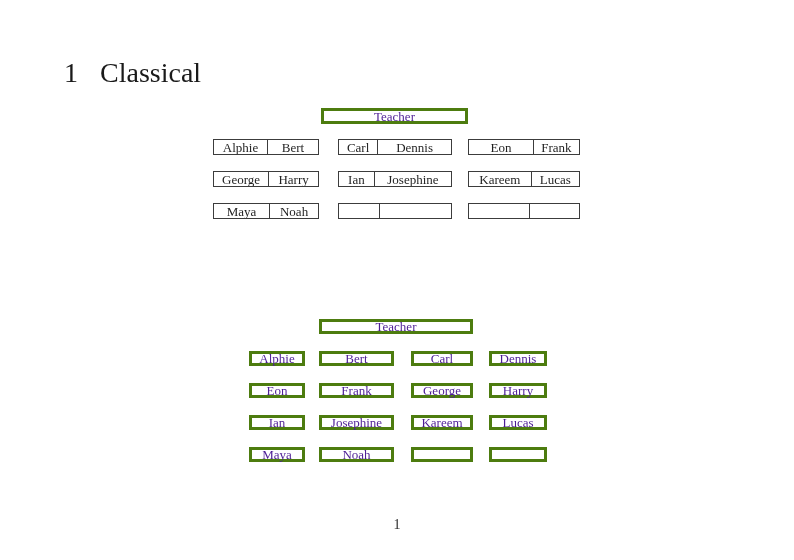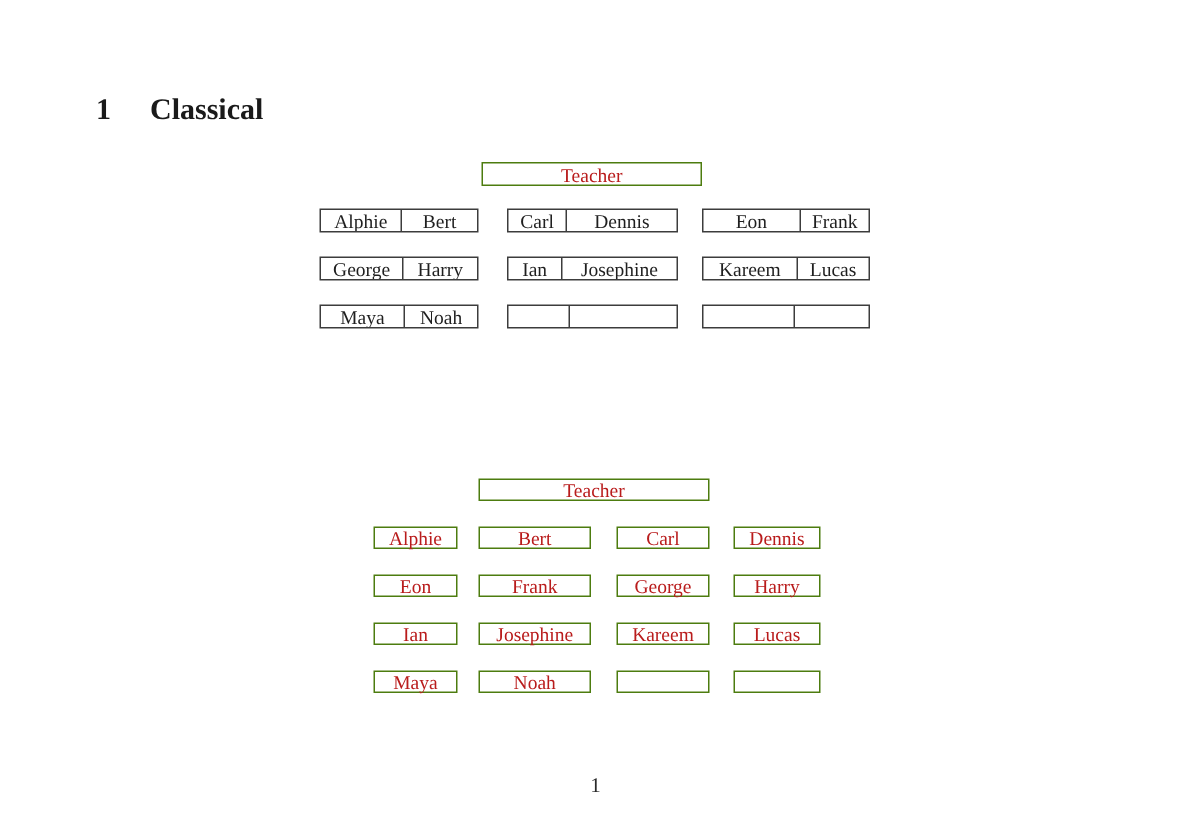--- a/index.html
+++ b/index.html
@@ -9,38 +9,38 @@
     font-family: "Liberation Serif", "DejaVu Serif", serif;
     color: #1a1a1a;
     position: relative;
     overflow: hidden;
   }
   .page { position: absolute; left: 0; top: 0; width: 794px; height: 560px; background: #fff; }
 
   .heading {
     position: absolute;
     left: 64px;
-    font-weight: bold;
-    font-size: 20px;
+    font-weight: normal;
+    font-size: 28px;
     line-height: 20px;
     color: #1a1a1a;
     white-space: nowrap;
   }
   .heading .num { display: inline-block; min-width: 36px; }
 
   .box {
     position: absolute;
-    border: 1px solid #4d7c0f;
+    border: 3px solid #4d7c0f;
     background: #fff;
     display: flex;
     align-items: center;
     justify-content: center;
     font-size: 13px;
     line-height: 13px;
-    color: #b91c1c;
+    color: #4c1d95;
     white-space: nowrap;
   }
 
   .desk {
     position: absolute;
     border: 1px solid #3c3c3c;
     background: #fff;
     display: flex;
     height: 16px;
   }

